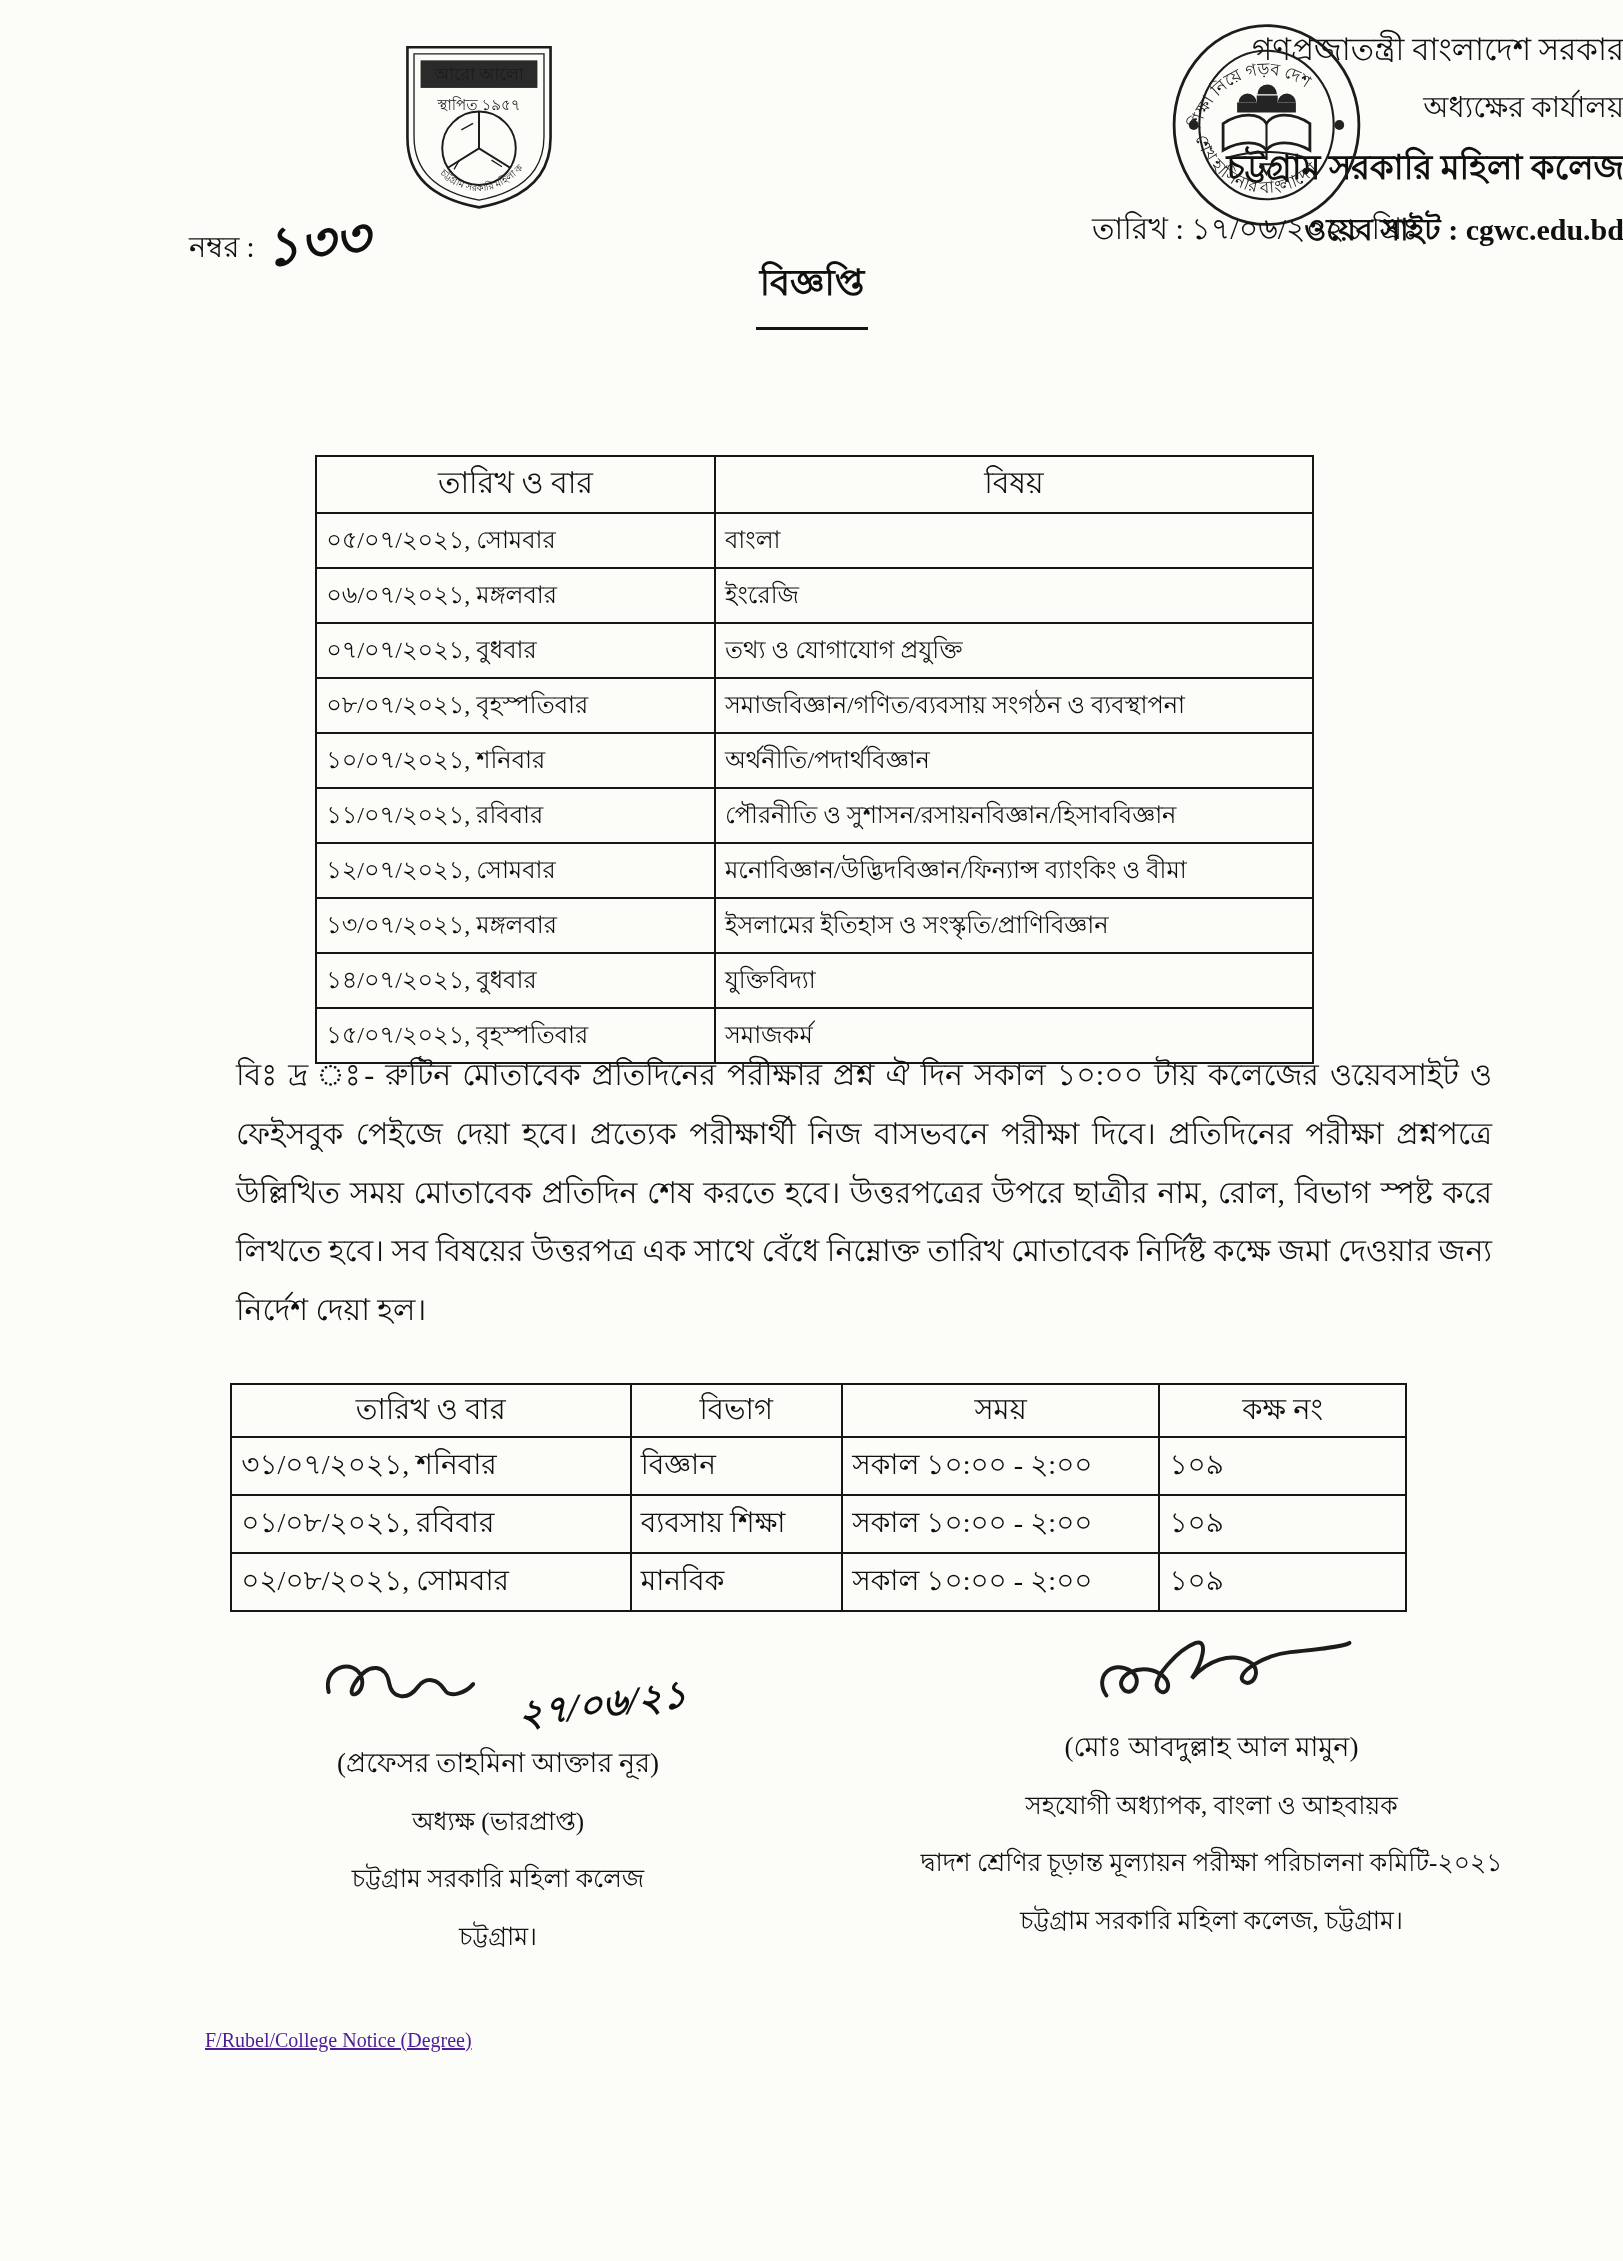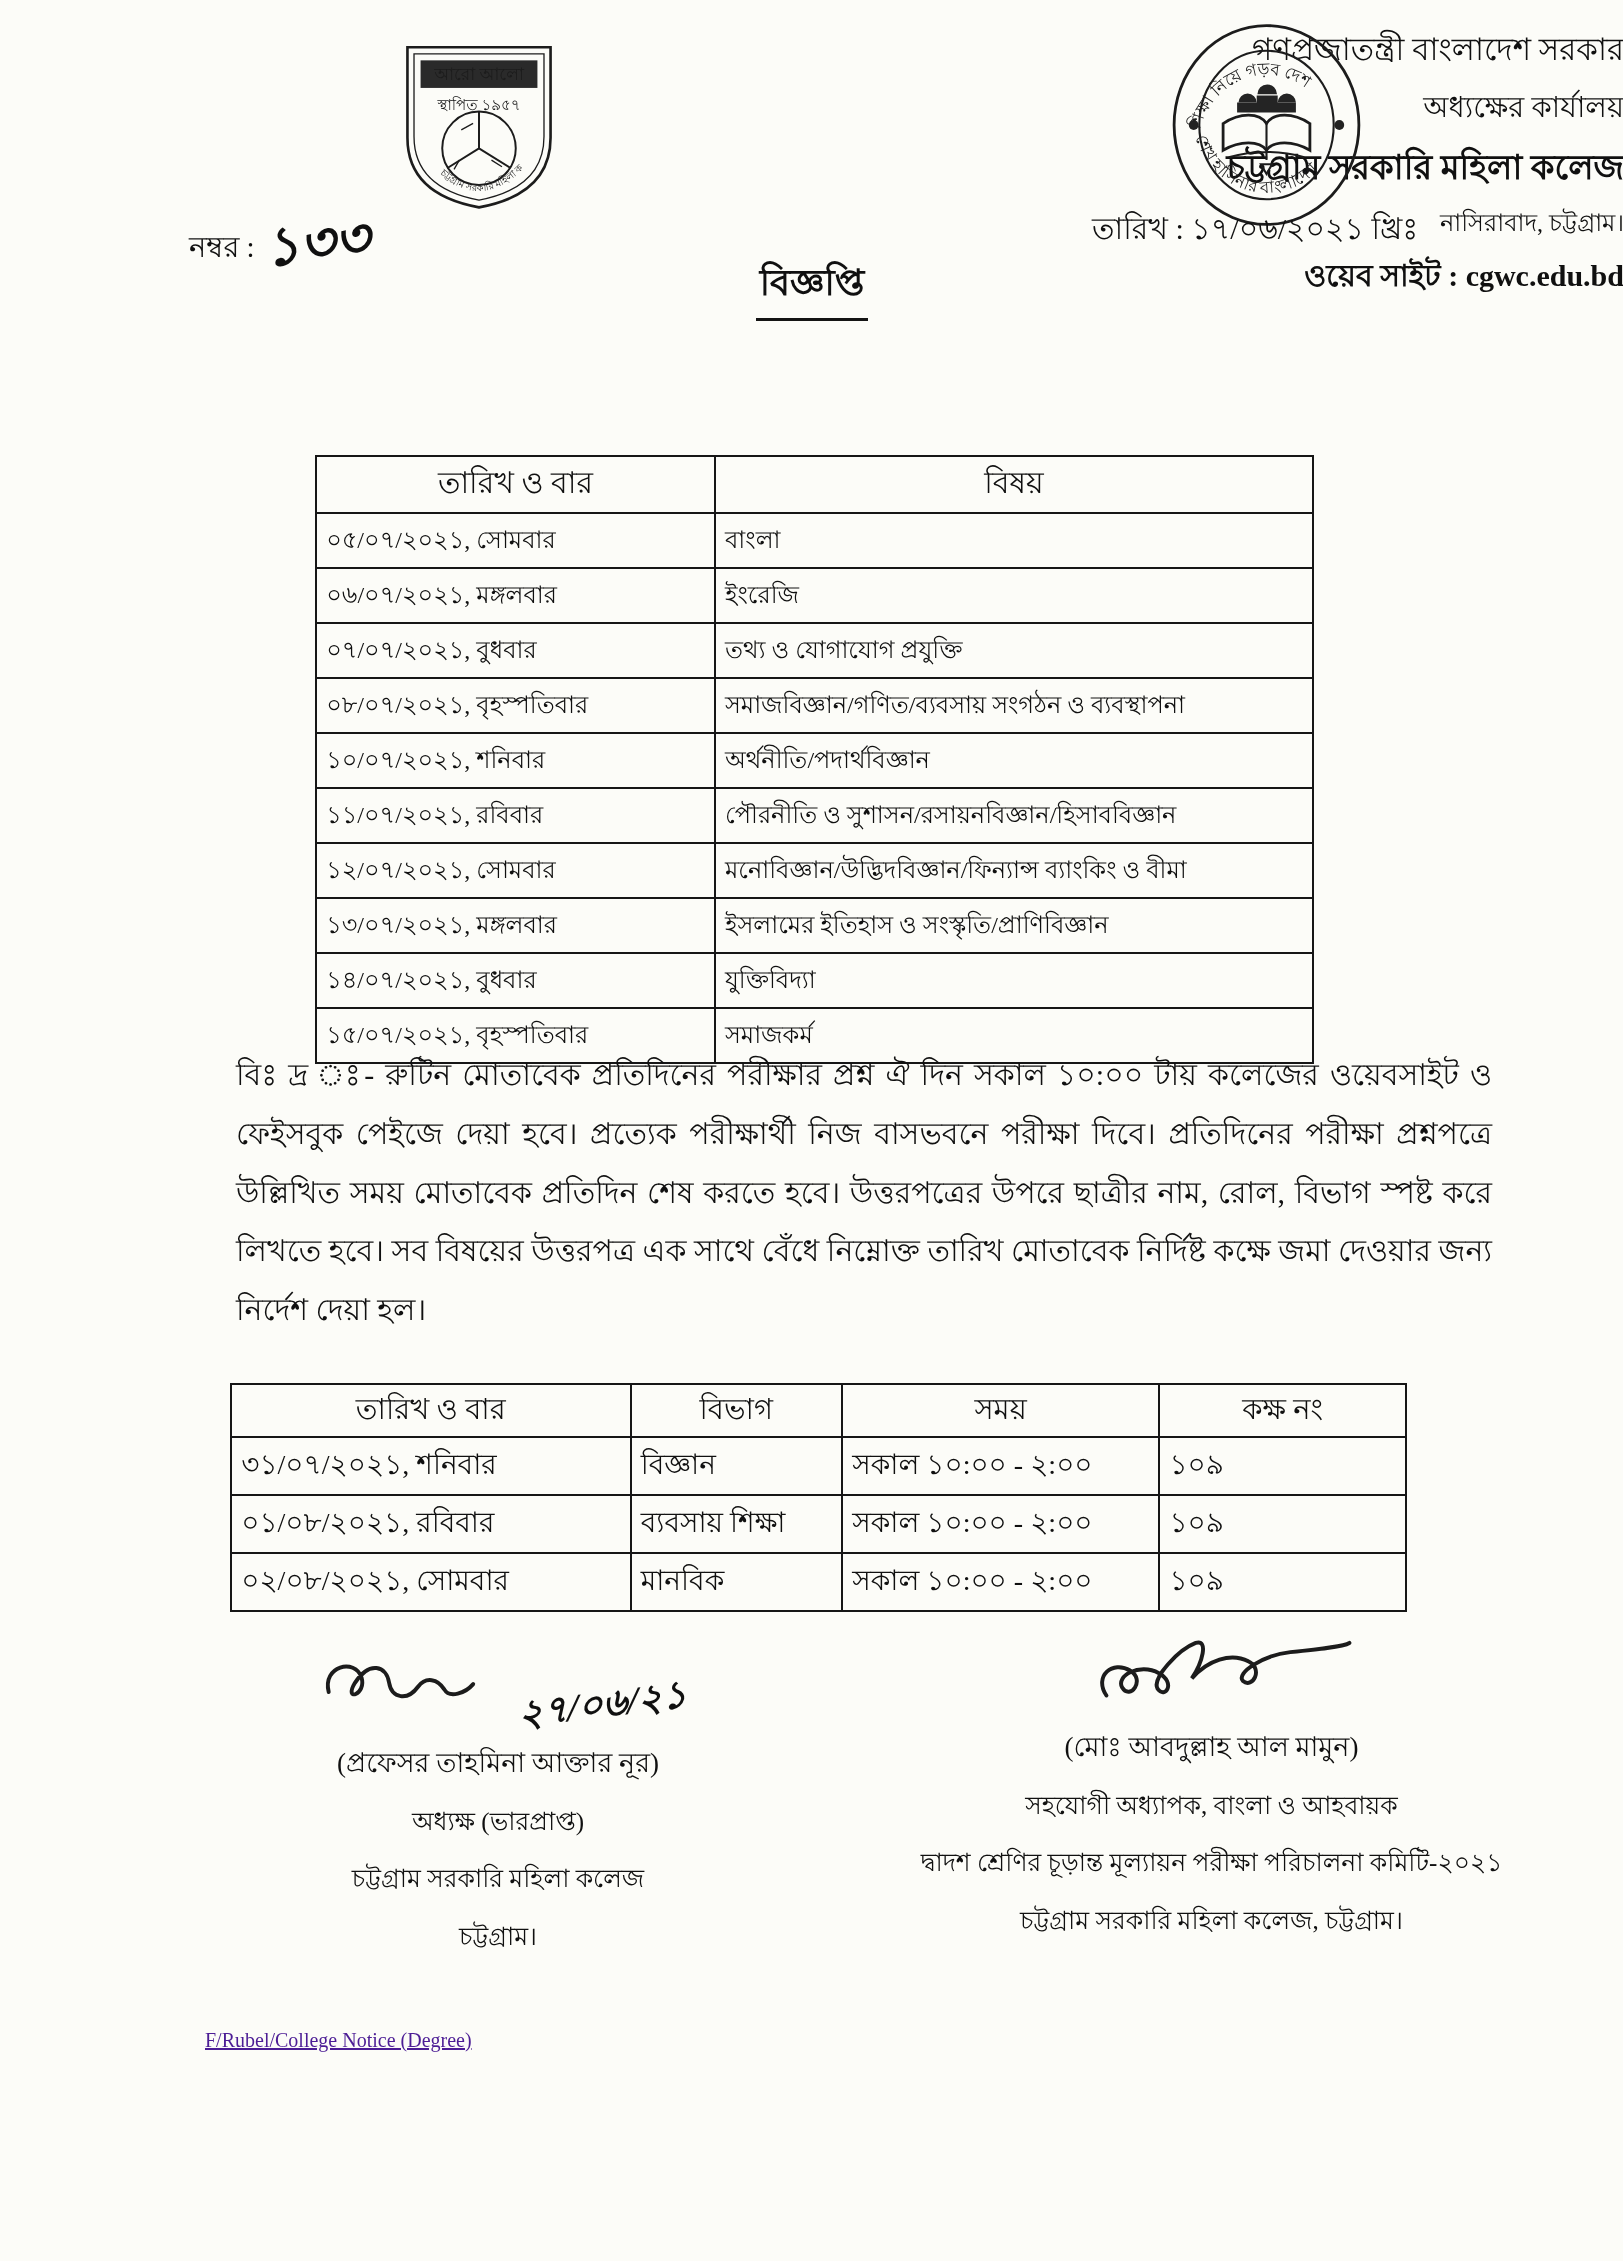--- a/index.html
+++ b/index.html
@@ -21,21 +21,21 @@
   svg text{font-family:"Liberation Serif","DejaVu Serif",serif;fill:#1c1c1c;}
   
   .meta-number{position:absolute;top:212px;left:189px;font-size:29px;white-space:nowrap;}
   .meta-number .hand{
     display:inline-block;font-size:54px;font-weight:bold;font-style:italic;
     transform:rotate(-6deg) translateY(4px);margin-left:9.2px;line-height:1;
   }
   .meta-date{position:absolute;top:205px;left:1084px;font-size:30px;white-space:nowrap;margin-left:8px;}
   
   .title-wrap{position:absolute;top:255px;left:0;right:0;text-align:center;}
-  .title-wrap span{font-size:36px;font-weight:bold;border-bottom:3.3px solid #141414;padding:0 4px 15px;}
+  .title-wrap span{font-size:36px;font-weight:bold;border-bottom:3.3px solid #141414;padding:0 4px 24px;}
   
   .intro{position:absolute;top:320px;left:188px;width:1253px;font-size:30px;line-height:1.93;text-align:justify;}
   .note {position:absolute;top:1046px;left:188px;width:1256px;font-size:30px;line-height:1.96;text-align:justify;margin-left:48px;}
   
   table{border-collapse:collapse;table-layout:fixed;}
   th,td{border:2.6px solid #161616;padding:0 9.2px;overflow:hidden;}
   .table1{position:absolute;top:455px;left:315px;width:999px;}
   .table1 th{height:55px;font-size:30px;font-weight:normal;}
   .table1 td{height:53px;font-size:24px;}
   .table2{position:absolute;top:1383px;left:230px;width:1177px;}
@@ -70,21 +70,20 @@
     <path class="ink" stroke-width="3" d="M131,168 V112 M131,168 L83,198 M131,168 L179,198"></path>
     <path class="ink" stroke-width="2" d="M104,140 l18,-10 M150,186 l16,10 M101,186 l-8,14"></path>
     <path id="crestArc" fill="none" d="M62,198 Q131,268 200,198"></path>
     <text font-size="15"><textPath href="#crestArc" startOffset="8%">চট্টগ্রাম সরকারি মহিলা কলেজ</textPath></text>
   </svg>
 
   <div class="header-center">
     <div class="h-govt">গণপ্রজাতন্ত্রী বাংলাদেশ সরকার</div>
     <div class="h-office">অধ্যক্ষের কার্যালয়</div>
     <div class="h-college">চট্টগ্রাম সরকারি মহিলা কলেজ</div>
-    <div class="h-address">নাসিরাবাদ, চট্টগ্রাম।</div>
     <div class="h-website">ওয়েব সাইট : cgwc.edu.bd</div>
   </div>
 
   <svg class="logo-right" viewBox="0 0 300 300">
     <ellipse class="ink" stroke-width="4" cx="150" cy="150" rx="132" ry="142"></ellipse>
     <ellipse class="ink" stroke-width="3" cx="150" cy="150" rx="96" ry="106"></ellipse>
     <path id="sealTop" fill="none" d="M52,168 A100,112 0 0 1 248,168"></path>
     <text font-size="24"><textPath href="#sealTop" startOffset="4%">শিক্ষা নিয়ে গড়ব দেশ</textPath></text>
     <path id="sealBottom" fill="none" d="M44,150 A108,120 0 0 0 256,150"></path>
     <text font-size="24"><textPath href="#sealBottom" startOffset="6%">শেখ হাসিনার বাংলাদেশ</textPath></text>

